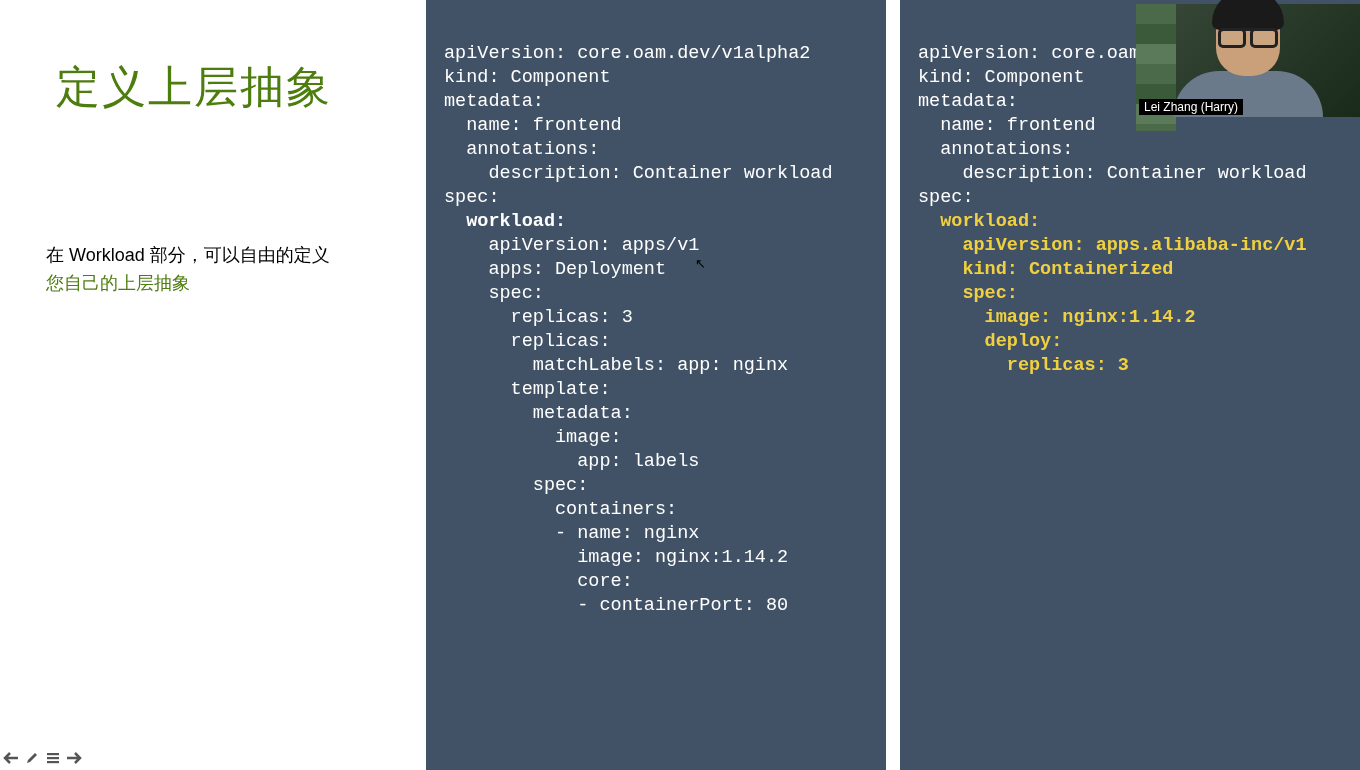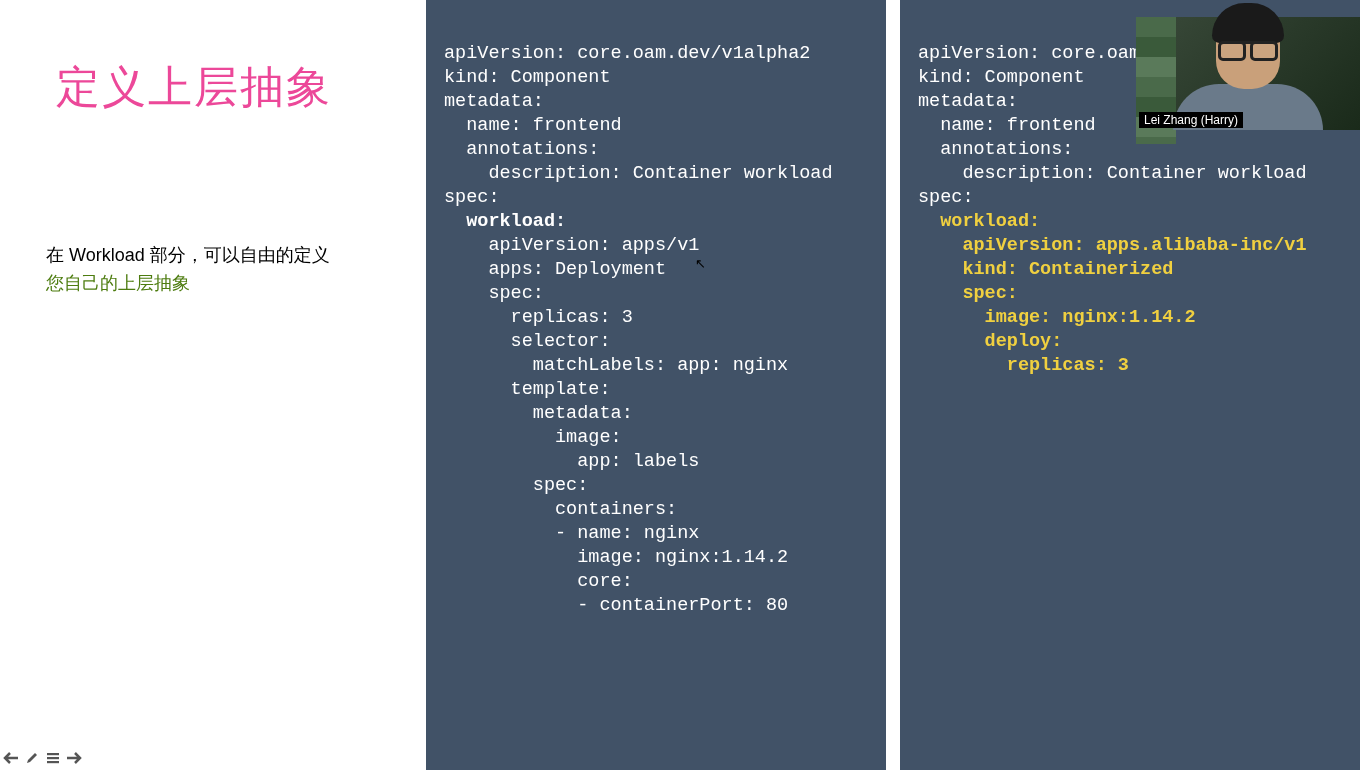--- a/index.html
+++ b/index.html
@@ -16,21 +16,21 @@
       height: 770px;
     }
     .left-panel {
       width: 426px;
       background: #fff;
       padding: 0;
       position: relative;
     }
     .title {
       font-size: 44px;
-      color: #ec4899;
+      color: #4d7c0f;
       font-weight: 400;
       padding: 58px 0 0 56px;
       letter-spacing: 2px;
     }
     .subtitle {
       padding-left: 46px;
       padding-top: 125px;
       font-size: 18px;
       line-height: 1.55;
       color: #000;
@@ -67,21 +67,21 @@
     .cursor-arrow {
       position: absolute;
       left: 695px;
       top: 256px;
       font-size: 13px;
       color: #000;
       pointer-events: none;
     }
     .webcam {
       position: absolute;
-      top: 17px;
+      top: 4px;
       right: 0;
       width: 224px;
       height: 113px;
       background: linear-gradient(135deg, #3a4a3a 0%, #2a3a2a 50%, #1a2a1a 100%);
       z-index: 10;
     }
     .webcam-person {
       position: absolute;
       left: 50%;
       bottom: 0;
@@ -201,21 +201,21 @@
 <span>metadata:</span>
 <span>  name: frontend</span>
 <span>  annotations:</span>
 <span>    description: Container workload</span>
 <span>spec:</span>
 <span class="code-bold">  workload:</span>
 <span>    apiVersion: apps/v1</span>
 <span>    apps: Deployment</span>
 <span>    spec:</span>
 <span>      replicas: 3</span>
-<span>      selector:</span>
+<span>      replicas:</span>
 <span>        matchLabels: app: nginx</span>
 <span>      template:</span>
 <span>        metadata:</span>
 <span>          image:</span>
 <span>            app: labels</span>
 <span>        spec:</span>
 <span>          containers:</span>
 <span>          - name: nginx</span>
 <span>            image: nginx:1.14.2</span>
 <span>            core:</span>

